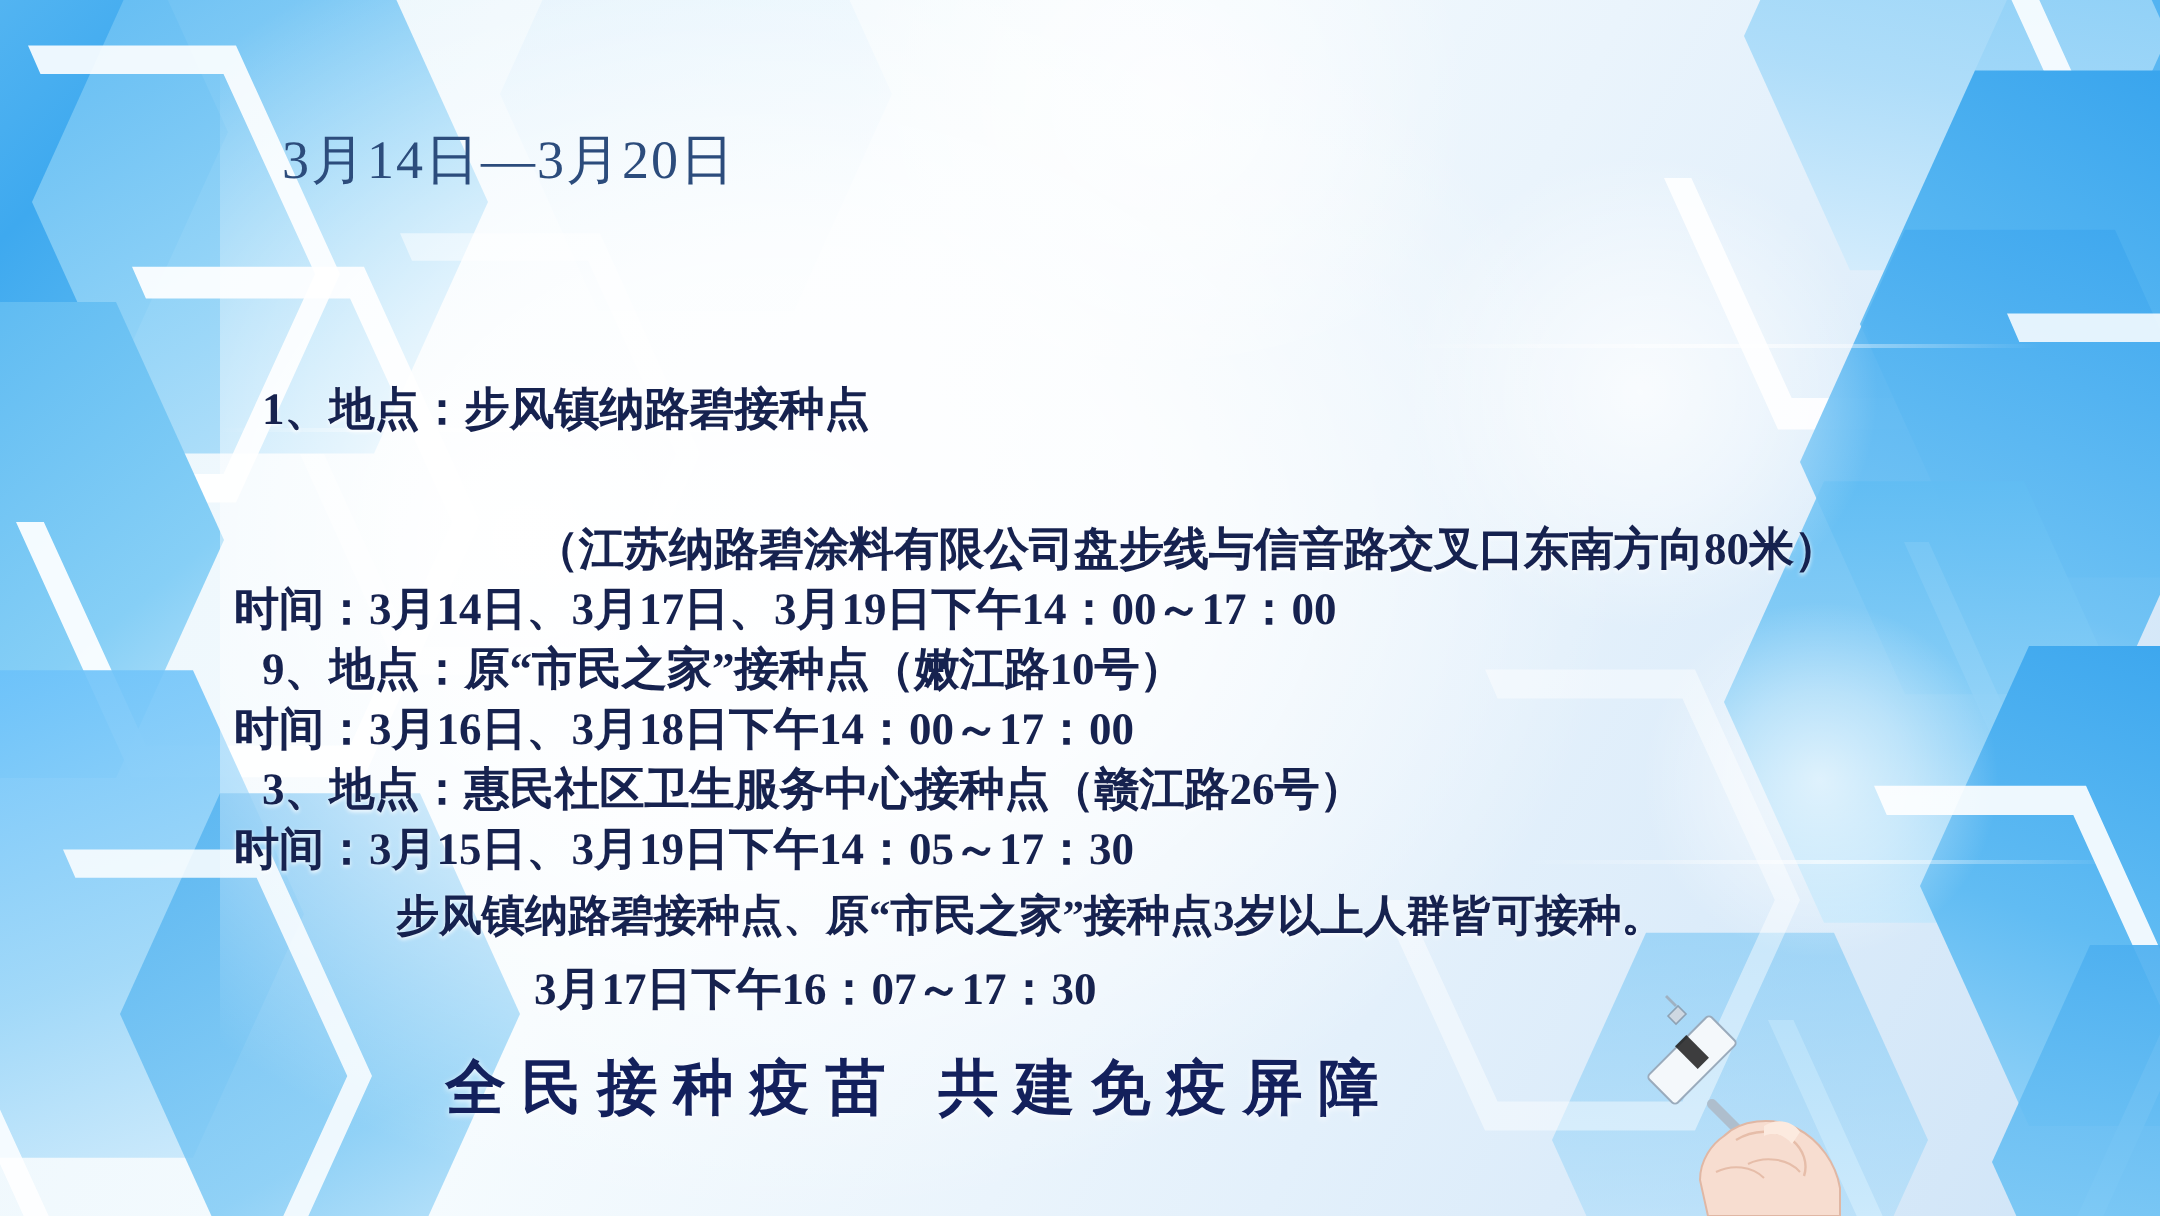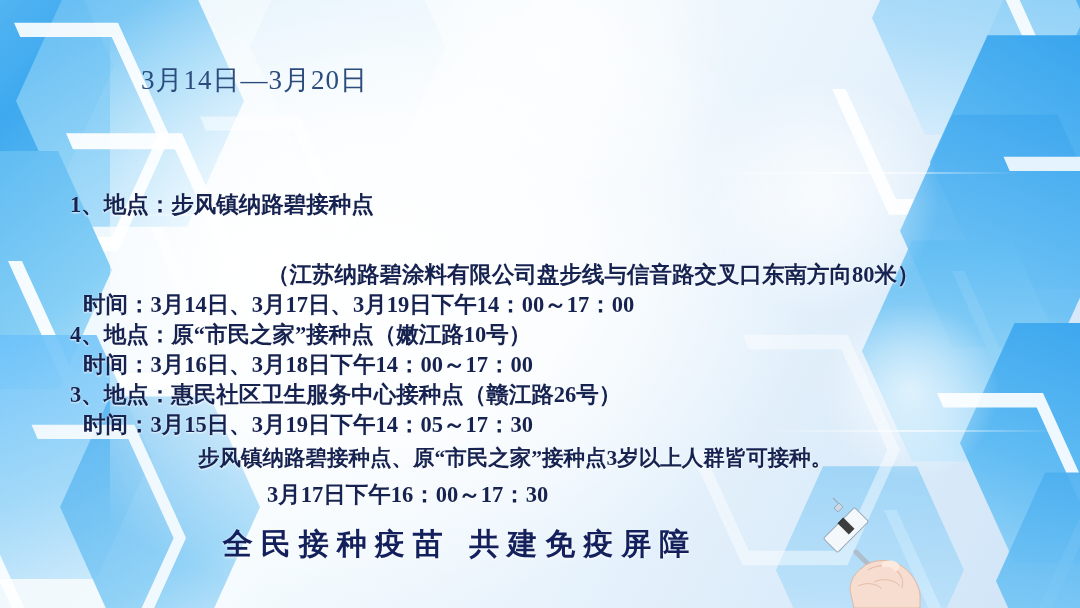--- a/index.html
+++ b/index.html
@@ -96,22 +96,22 @@
   }
   .line {
     font-size: 22.5px;
     line-height: 30px;
     color: #16224f;
     font-weight: bold;
     white-space: nowrap;
     font-family: "Liberation Serif", "DejaVu Serif", serif;
     text-shadow: 0 1px 2px rgba(255,255,255,0.9);
   }
-  .ind-0 { padding-left: 70px; }
-  .ind-1 { padding-left: 83px; }
+  .ind-0 { padding-left: 104px; margin-left: 27px; }
+  .ind-1 { padding-left: 117px; }
   .ind-2 { padding-left: 267px; margin-top: 40px; }
 
   .notice-block {
     position: absolute;
     left: 0;
     top: 443px;
     width: 1080px;
   }
   .notice-line {
     font-size: 21.5px;
@@ -212,26 +212,26 @@
 
     <div class="date-range">3月14日—3月20日</div>
 
 
     <div class="body-block">
 
       <div class="line ind-0">1、地点：步风镇纳路碧接种点</div>
       <div class="line ind-2">（江苏纳路碧涂料有限公司盘步线与信音路交叉口东南方向80米）</div>
       <div class="line ind-1">时间：3月14日、3月17日、3月19日下午14：00～17：00</div>
 
-      <div class="line ind-0">4、地点：原“市民之家”接种点（嫩江路10号）</div>
+      <div class="line ind-0">9、地点：原“市民之家”接种点（嫩江路10号）</div>
       <div class="line ind-1">时间：3月16日、3月18日下午14：00～17：00</div>
 
       <div class="line ind-0">3、地点：惠民社区卫生服务中心接种点（赣江路26号）</div>
       <div class="line ind-1">时间：3月15日、3月19日下午14：05～17：30</div>
-      <div class="line ind-2">3月17日下午16：00～17：30</div>
+      <div class="line ind-2">3月17日下午16：07～17：30</div>
     </div>
 
     <div class="notice-block">
       <div class="notice-line nind-1">步风镇纳路碧接种点、原“市民之家”接种点3岁以上人群皆可接种。</div>
     </div>
 
     <div class="slogan">全民接种疫苗  共建免疫屏障</div>
   </div>
 
   <svg class="hand-art" viewBox="0 0 270 118">

